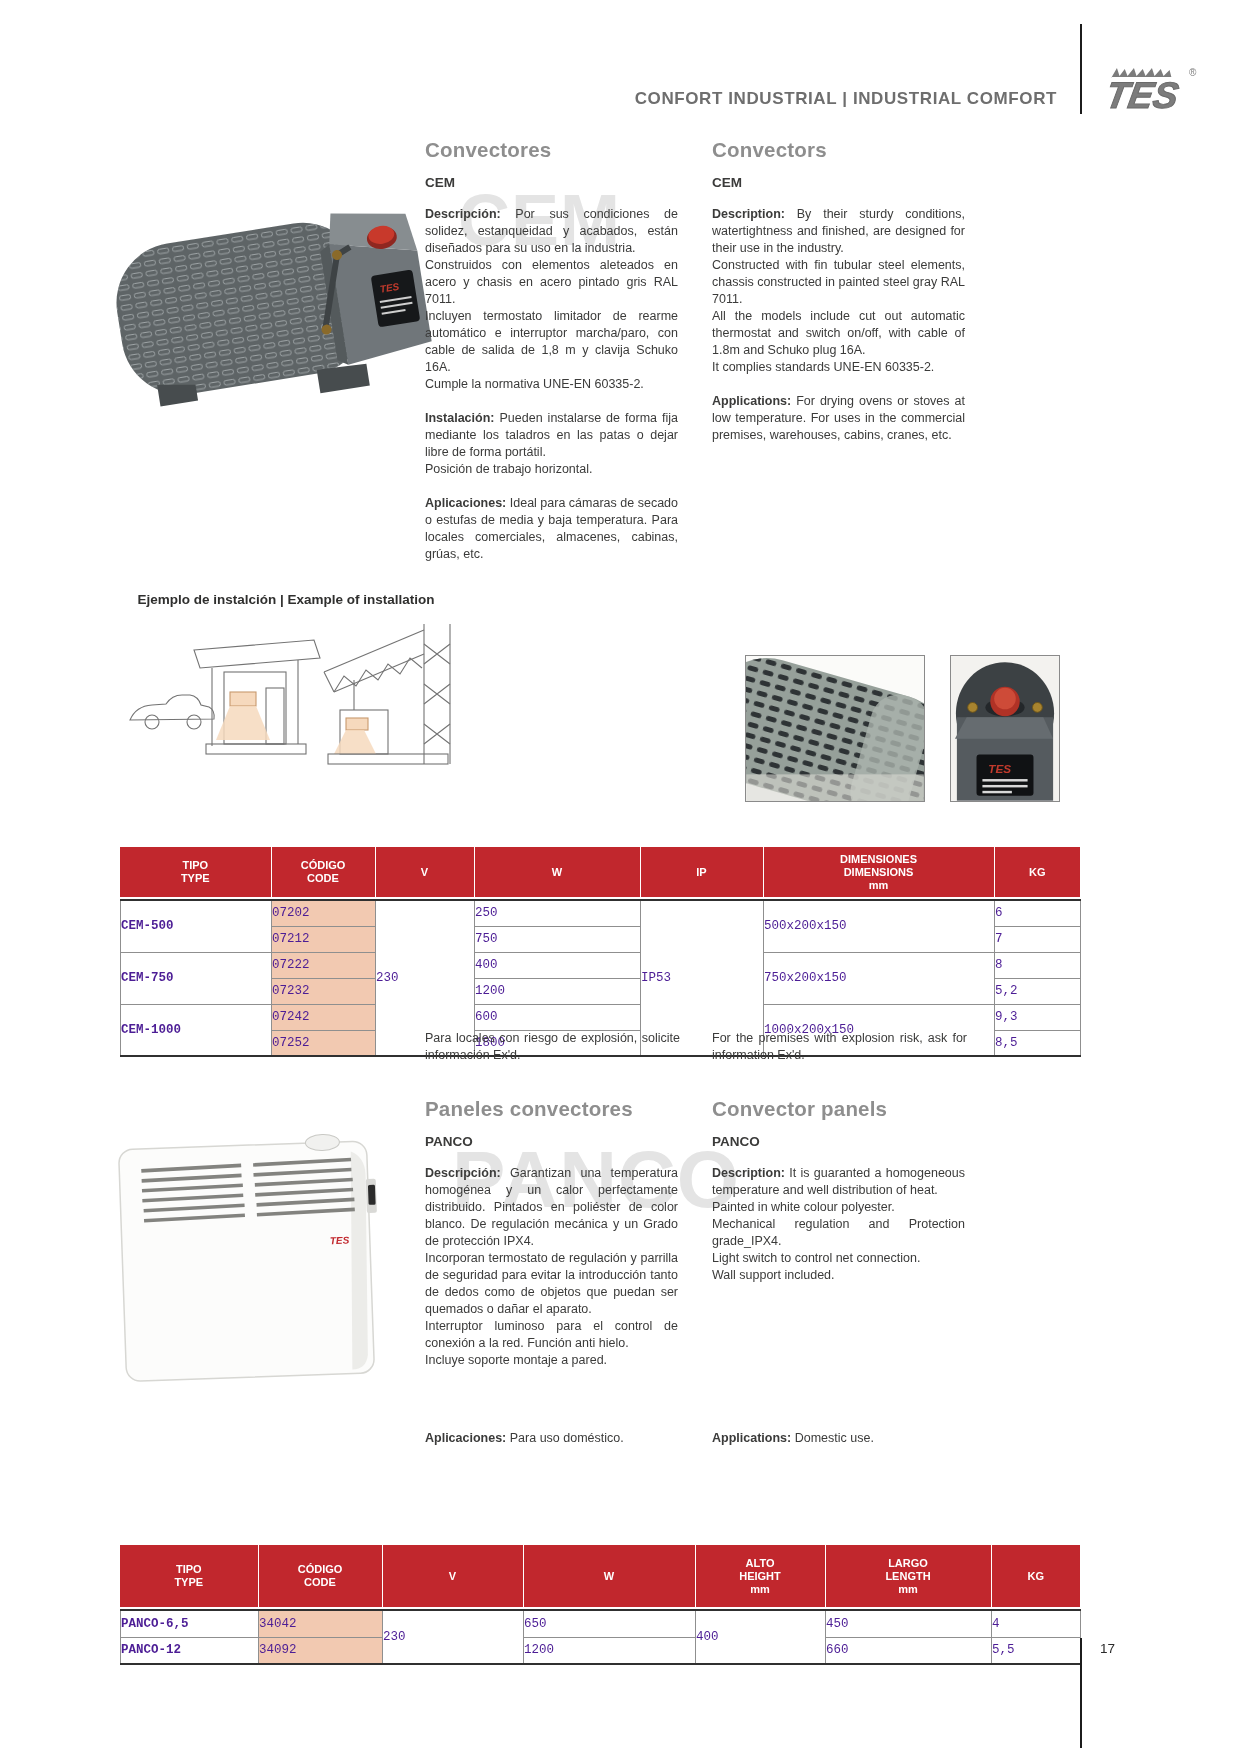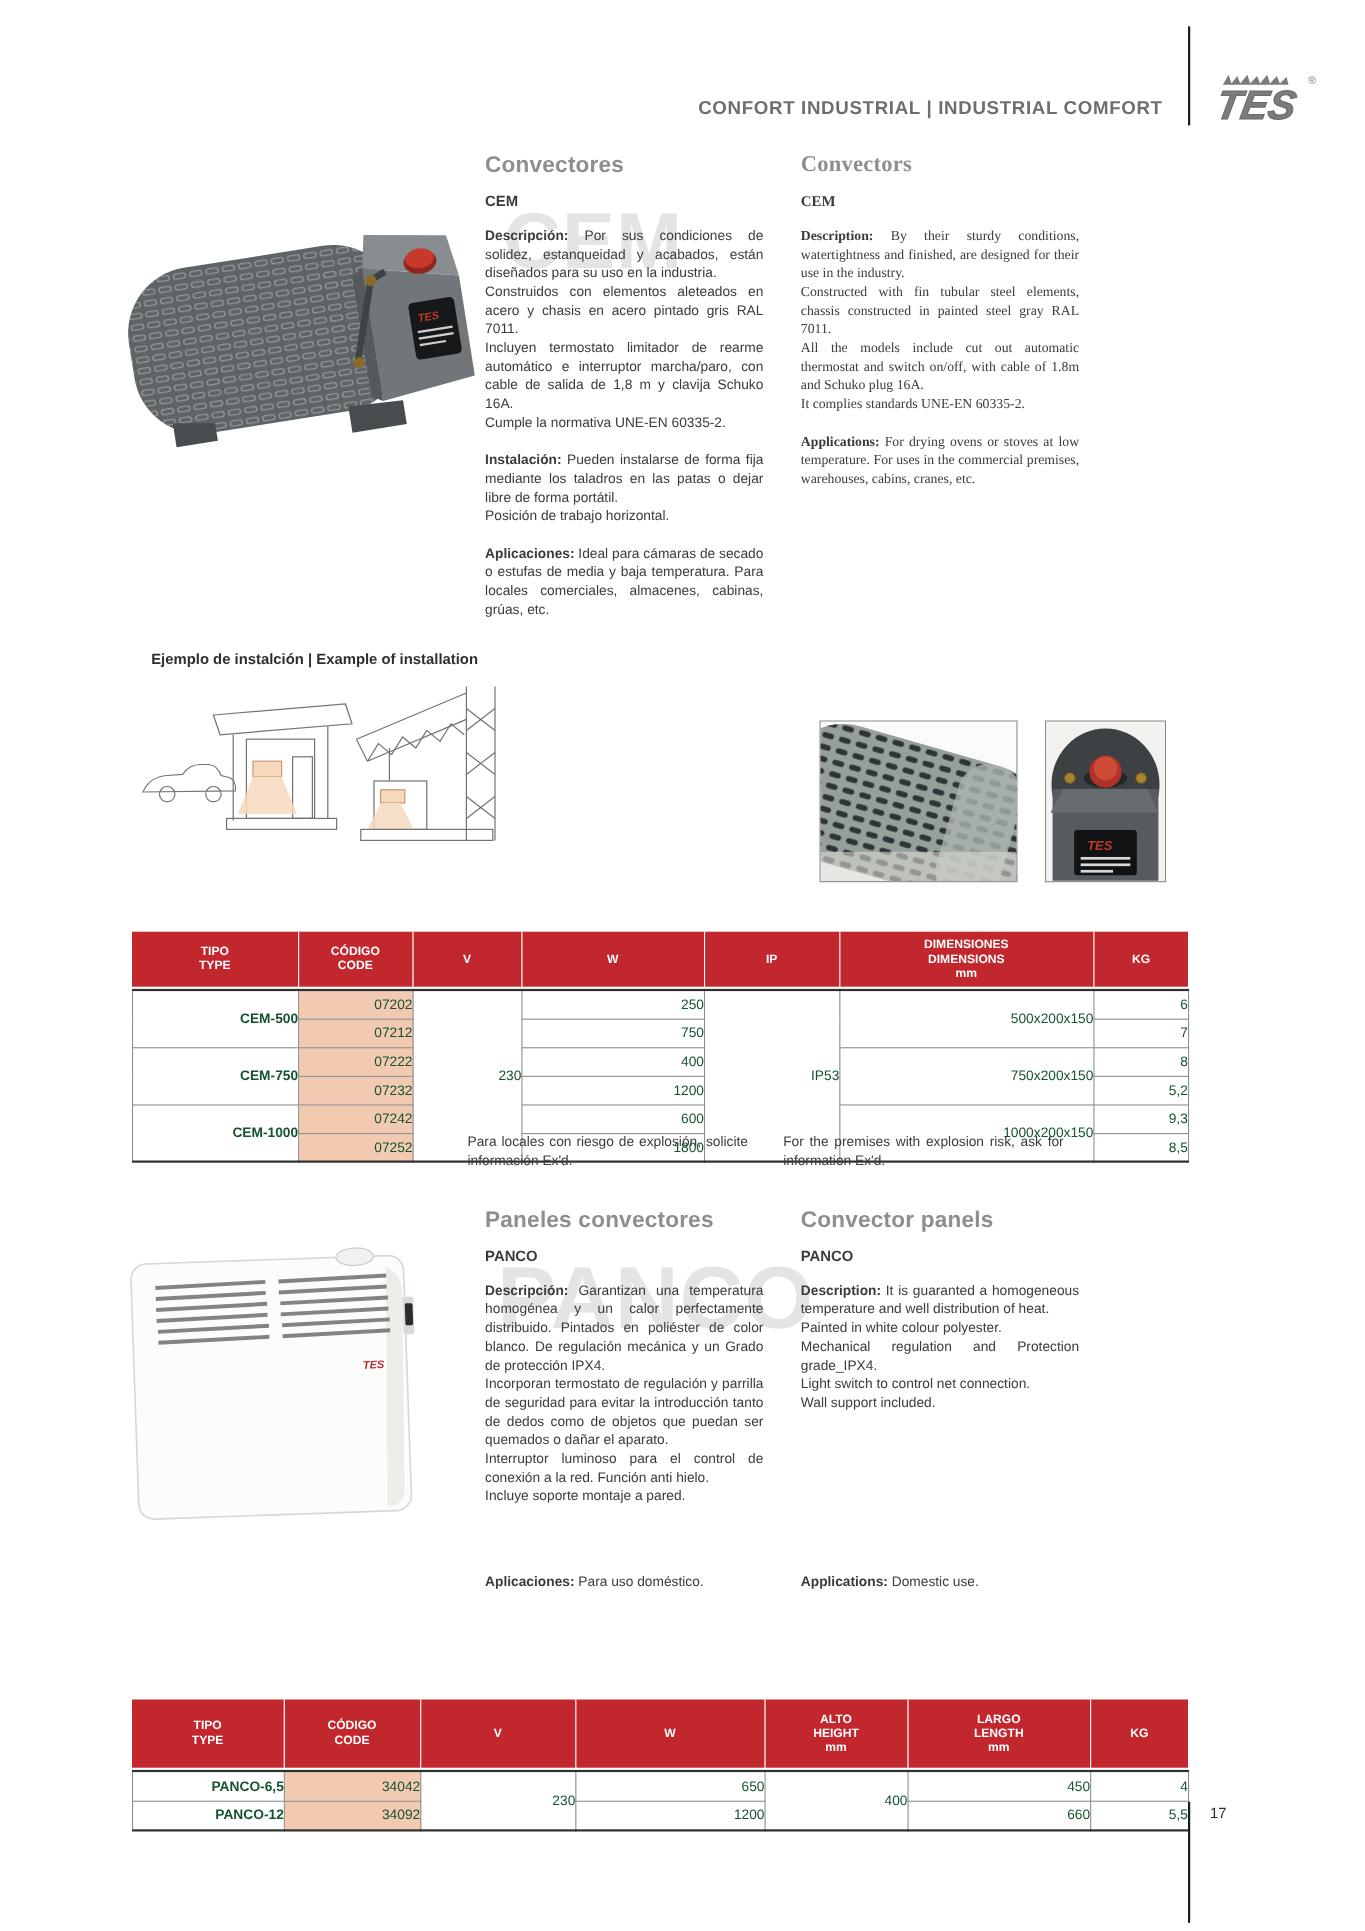--- a/index.html
+++ b/index.html
@@ -11,21 +11,21 @@
   .abs { position:absolute; }
 
   
   .tagline { right:184px; top:89px; font-size:17px; font-weight:bold; color:#6E6E6E; letter-spacing:.6px; }
   .vrule { width:2px; background:#1c1c1c; }
   .vrule.top { left:1080px; top:24px; height:90px; }
   .vrule.bottom { left:1080px; top:1638px; height:110px; }
   .pagenum { left:1100px; top:1641px; font-size:13.5px; color:#2a2a2a; }
 
   
-  .col { width:253px; text-align:justify; font-size:12.5px; line-height:17px; z-index:2;margin-left:16px; }
+  .col { width:253px; text-align:justify; font-size:12.5px; line-height:17px; z-index:2; }
   .col-es { left:425px; }
   .col-en { left:712px; }
   .sec-title { font-size:20.5px; font-weight:bold; color:#8E8E8E; margin-bottom:16px; letter-spacing:.2px; }
   .prod-label { font-size:13.5px; font-weight:bold; margin-bottom:15px; }
   .pgroup { margin-bottom:17px; }
   .pgroup p { margin:0; }
   strong { font-weight:bold; }
   .watermark { font-weight:bold; color:#E4E4E4; z-index:1; letter-spacing:1px; line-height:1; }
   .wm-cem { left:458px; top:184px; font-size:72px; }
   .wm-panco { left:452px; top:1140px; font-size:80px; }
@@ -37,22 +37,22 @@
   .htable, .btable { width:960px; table-layout:fixed; border-collapse:collapse; }
   .htable td {
     background:#C1272D; color:#fff; font-weight:bold; font-size:11px; line-height:13px;
     text-align:center; vertical-align:middle; border-left:1.5px solid #fff; padding:3px 2px;
   }
   .htable td:first-child { border-left:none; }
   .t1 .htable td { height:50px; }
   .t2 .htable td { height:62px; }
   .btable { margin-top:2px; border-top:2.5px solid #303030; border-bottom:2.5px solid #303030; }
   .btable td {
-    border:1px solid #8F8F8F; text-align:right; vertical-align:middle;
-    font-size:12.5px; color:#14532d; background:#fff;
+    border:1px solid #8F8F8F; text-align:left; vertical-align:middle;
+    font-size:12.5px; color:#4c1d95; background:#fff;font-family:Liberation Mono, monospace;
   }
   .t1 .btable td { height:26px; }
   .t2 .btable td { height:27px; }
   .btable td.tipo { font-weight:bold; }
   .btable td.code { background:#F2C9B1; }
   .btable tr.gstart td { border-top:1.5px solid #4A4A49; }
 
   svg { display:block; }
   .photo-frame { border:1px solid #8a8a8a; background:#fafaf8; }
 </style>
@@ -114,21 +114,21 @@
   </div>
   <div class="pgroup">
     <p><strong>Instalación: </strong><span>Pueden instalarse de forma fija mediante los taladros en las patas o dejar libre de forma portátil.</span></p>
     <p><span>Posición de trabajo horizontal.</span></p>
   </div>
   <div class="pgroup">
     <p><strong>Aplicaciones: </strong><span>Ideal para cámaras de secado o estufas de media y baja temperatura. Para locales comerciales, almacenes, cabinas, grúas, etc.</span></p>
   </div>
 </div>
 
-<div class="abs col col-en" style="top:141px;font-family:Liberation Serif, serif;">
+<div class="abs col col-en" style="top:141px;">
   <div class="sec-title">Convectors</div>
   <div class="prod-label">CEM</div>
   <div class="pgroup">
     <p><strong>Description: </strong><span>By their sturdy conditions, watertightness and finished, are designed for their use in the industry.</span></p>
     <p><span>Constructed with fin tubular steel elements, chassis constructed in painted steel gray RAL 7011.</span></p>
     <p><span>All the models include cut out automatic thermostat and switch on/off, with cable of 1.8m and Schuko plug 16A.</span></p>
     <p><span>It complies standards UNE-EN 60335-2.</span></p>
   </div>
   <div class="pgroup">
     <p><strong>Applications: </strong><span>For drying ovens or stoves at low temperature. For uses in the commercial premises, warehouses, cabins, cranes, etc.</span></p>

